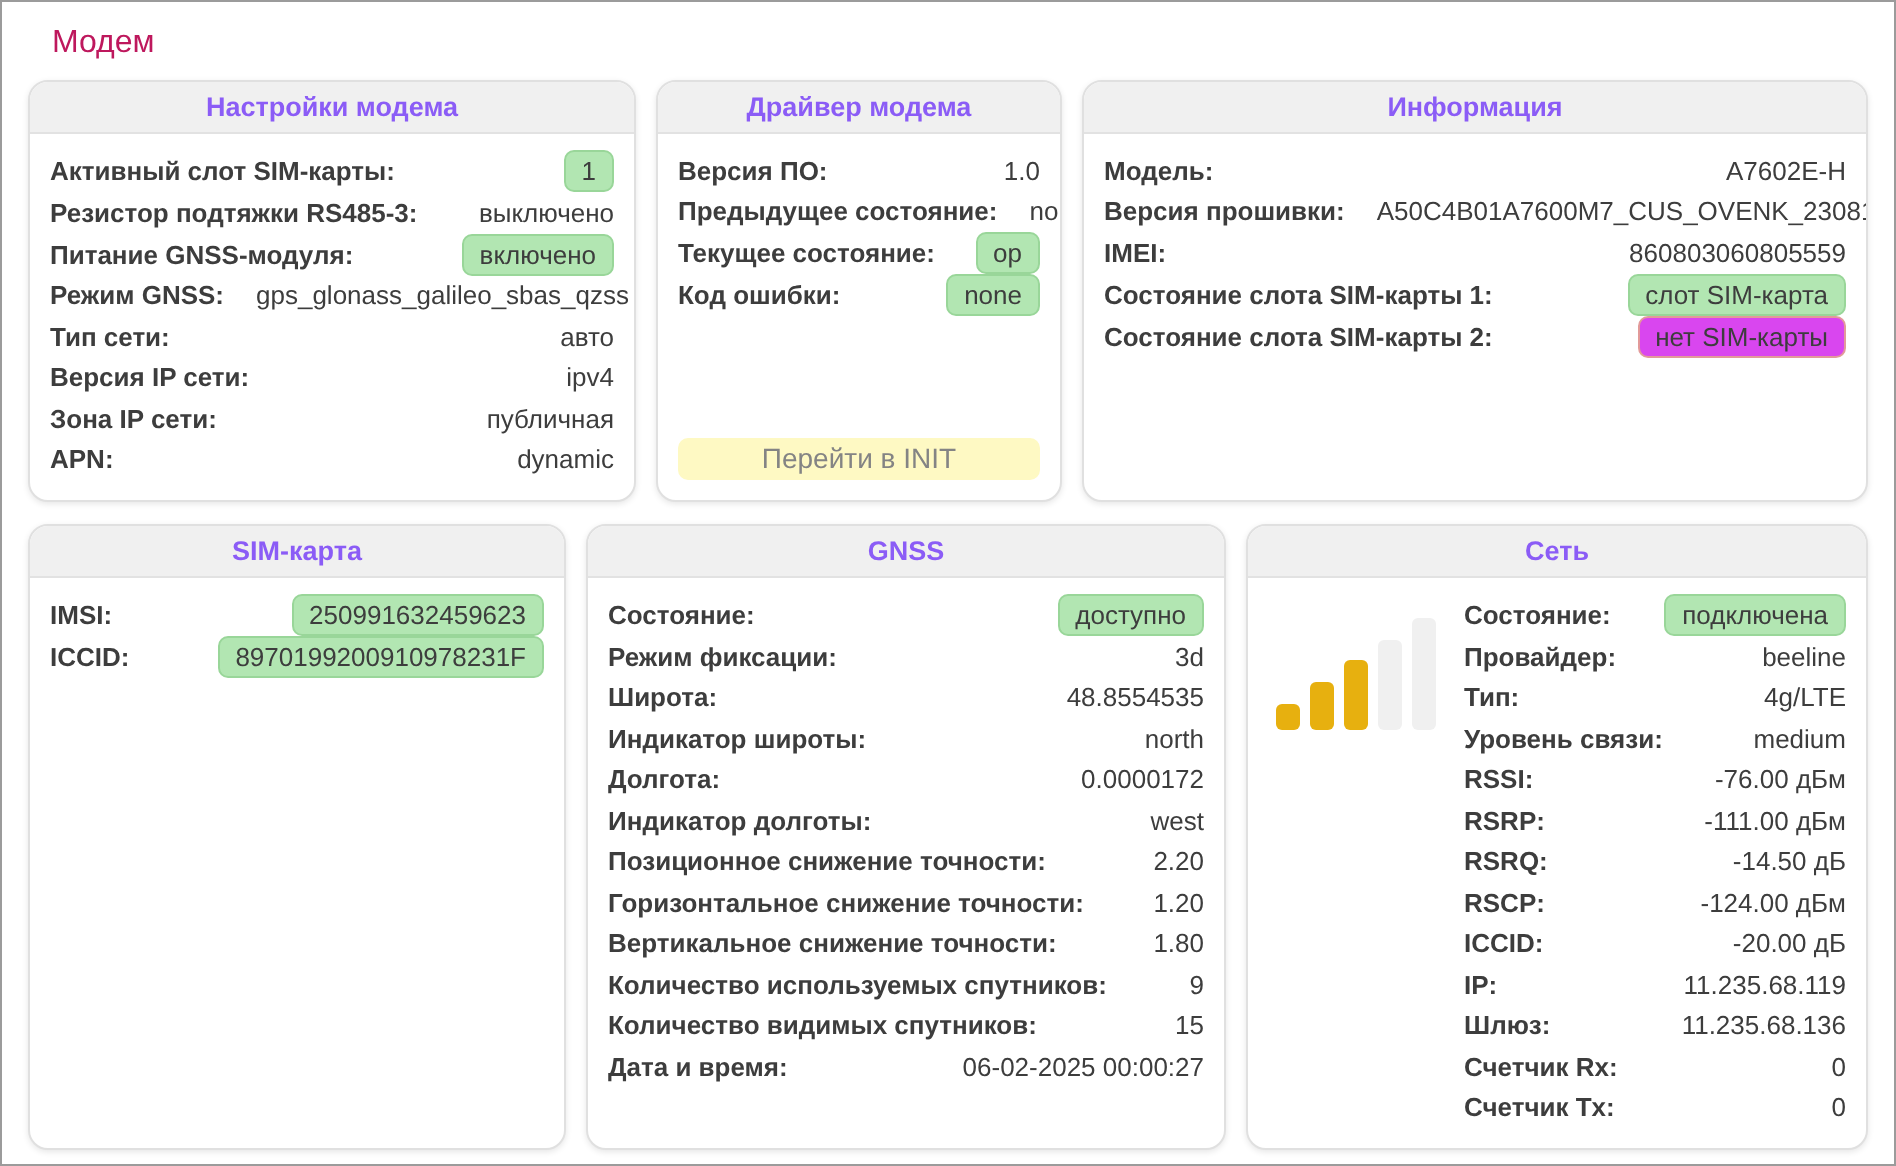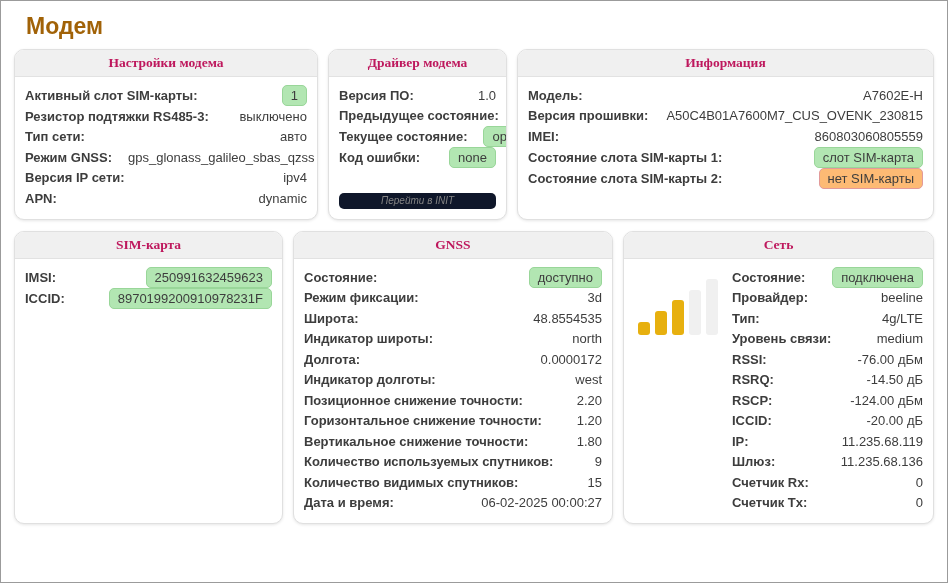--- a/index.html
+++ b/index.html
@@ -6,46 +6,45 @@
   html, body { margin: 0; padding: 0; }
   body {
     width: 948px; height: 583px;
     background: #ffffff;
     border: 1px solid #9b9b9b;
     font-family: "Liberation Sans", "DejaVu Sans", sans-serif;
     color: #3d3d3d;
     overflow: hidden;
   }
   .page-title {
-    font-size: 23px;
-    font-weight: 700;
+    font-size: 16px;
+    font-weight: 400;
     margin: 12px 0 9px 25px;
-    color: #a16207;
+    color: #be185d;
   }
   .content { padding: 0 13px; }
   .card-row { display: flex; gap: 10px; align-items: stretch; }
   .card-row.top { margin-bottom: 11px; }
   .card {
     background: #ffffff;
     border: 1px solid #e0e0e0;
     border-radius: 10px;
     box-shadow: 0 1px 3px rgba(0,0,0,0.10);
     display: flex;
     flex-direction: column;
     overflow: hidden;
   }
   .card-header {
     background: #f0f0f0;
     border-bottom: 1px solid #e2e2e2;
     text-align: center;
     font-weight: 700;
     font-size: 13.5px;
     padding: 5px 8px;
-    color: #be185d;
-    font-family: Liberation Serif, serif;
+    color: #8b5cf6;
   }
   .card-body {
     padding: 8px 10px 10px 10px;
     font-size: 13px;
     display: flex;
     flex-direction: column;
     flex: 1;
   }
   .row-item {
     display: flex;
@@ -56,37 +55,36 @@
   }
   .row-item .label { font-weight: 700; white-space: nowrap; }
   .row-item .value { text-align: right; white-space: nowrap; }
   .badge {
     display: inline-block;
     padding: 1px 8px;
     border-radius: 5px;
     line-height: 17px;
   }
   .badge.green { background: #b2e6b2; border: 1px solid #99d699; }
-  .badge.red   { background: #fdba74; border: 1px solid #e29a9a; }
+  .badge.red   { background: #d946ef; border: 1px solid #e29a9a; }
   .init-button {
     margin-top: auto;
     width: 100%;
-    background: #0f172a;
+    background: #fef9c3;
     color: #848484;
     border: none;
     border-radius: 5px;
-    font-size: 10px;
+    font-size: 14px;
     font-family: inherit;
     padding: 2px 0 3px 0;
     cursor: pointer;
-    font-style: italic;
   }
   
   .card-settings { width: 304px; }
-  .card-driver   { width: 179px; justify-content: flex-end; }
+  .card-driver   { width: 203px; justify-content: flex-end; }
   .card-info     { flex: 1; justify-content: space-between; }
   .card-sim      { width: 269px; }
   .card-gnss     { width: 320px; }
   .card-network  { flex: 1; }
   
   .network-body { flex-direction: row; gap: 10px; }
   .signal-col {
     width: 88px;
     padding-top: 12px;
     display: flex;
@@ -116,30 +114,38 @@
       <div class="card-body">
           <div class="row-item">
             <span class="label">Активный слот SIM-карты:</span>
             <span class="value badge green">1</span>
           </div>
           <div class="row-item">
             <span class="label">Резистор подтяжки RS485-3:</span>
             <span class="value">выключено</span>
           </div>
           <div class="row-item">
+            <span class="label">Питание GNSS-модуля:</span>
+            <span class="value badge green">включено</span>
+          </div>
+          <div class="row-item">
+            <span class="label">Режим GNSS:</span>
+            <span class="value">gps_glonass_galileo_sbas_qzss</span>
+          </div>
+          <div class="row-item">
             <span class="label">Тип сети:</span>
             <span class="value">авто</span>
           </div>
           <div class="row-item">
-            <span class="label">Режим GNSS:</span>
-            <span class="value">gps_glonass_galileo_sbas_qzss</span>
-          </div>
-          <div class="row-item">
             <span class="label">Версия IP сети:</span>
             <span class="value">ipv4</span>
+          </div>
+          <div class="row-item">
+            <span class="label">Зона IP сети:</span>
+            <span class="value">публичная</span>
           </div>
           <div class="row-item">
             <span class="label">APN:</span>
             <span class="value">dynamic</span>
           </div>
         </div>
     </div>
 
     <div class="card card-driver">
       <div class="card-header">Драйвер модема</div>
@@ -291,20 +297,24 @@
             </div>
             <div class="row-item">
               <span class="label">Уровень связи:</span>
               <span class="value">medium</span>
             </div>
             <div class="row-item">
               <span class="label">RSSI:</span>
               <span class="value">-76.00 дБм</span>
             </div>
             <div class="row-item">
+              <span class="label">RSRP:</span>
+              <span class="value">-111.00 дБм</span>
+            </div>
+            <div class="row-item">
               <span class="label">RSRQ:</span>
               <span class="value">-14.50 дБ</span>
             </div>
             <div class="row-item">
               <span class="label">RSCP:</span>
               <span class="value">-124.00 дБм</span>
             </div>
             <div class="row-item">
               <span class="label">ICCID:</span>
               <span class="value">-20.00 дБ</span>

